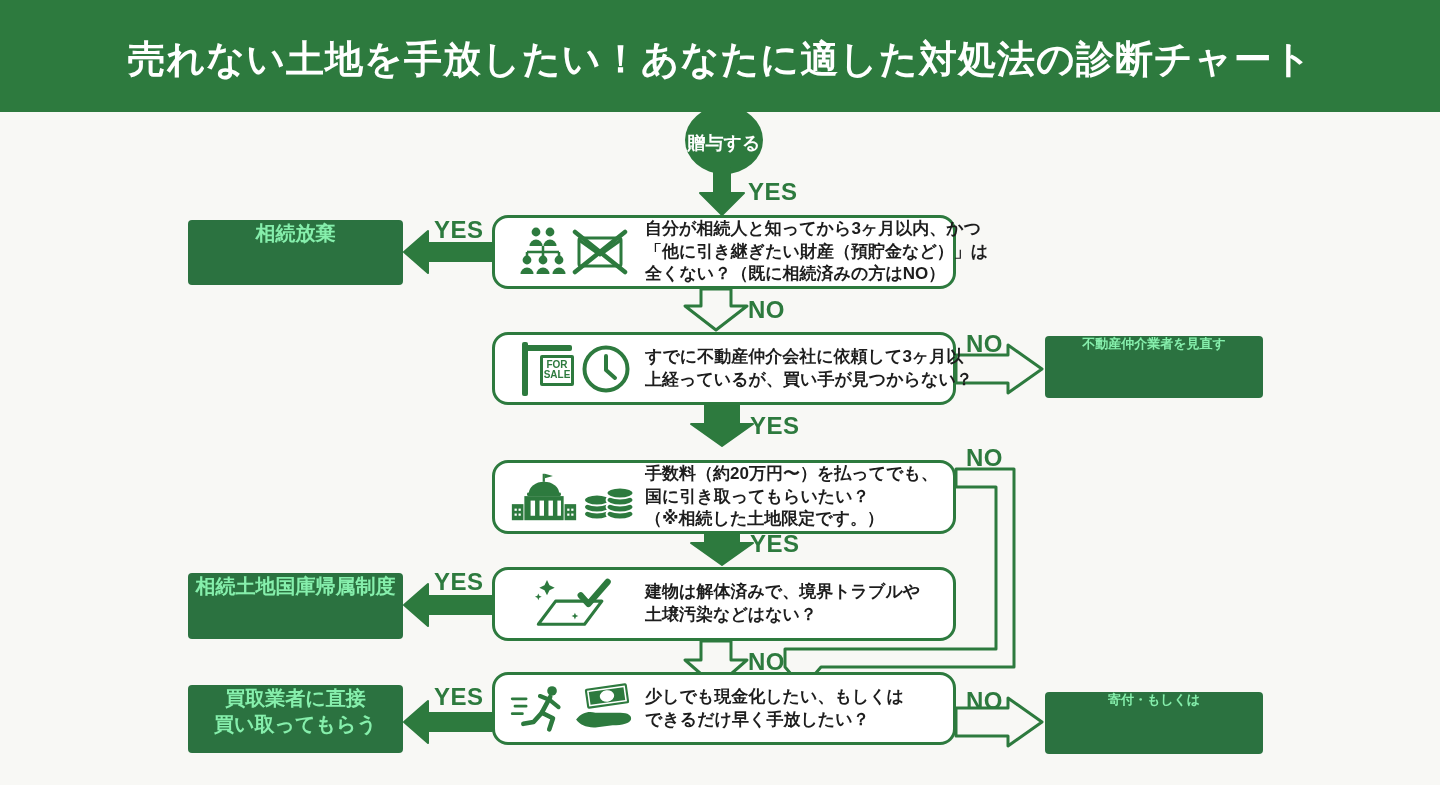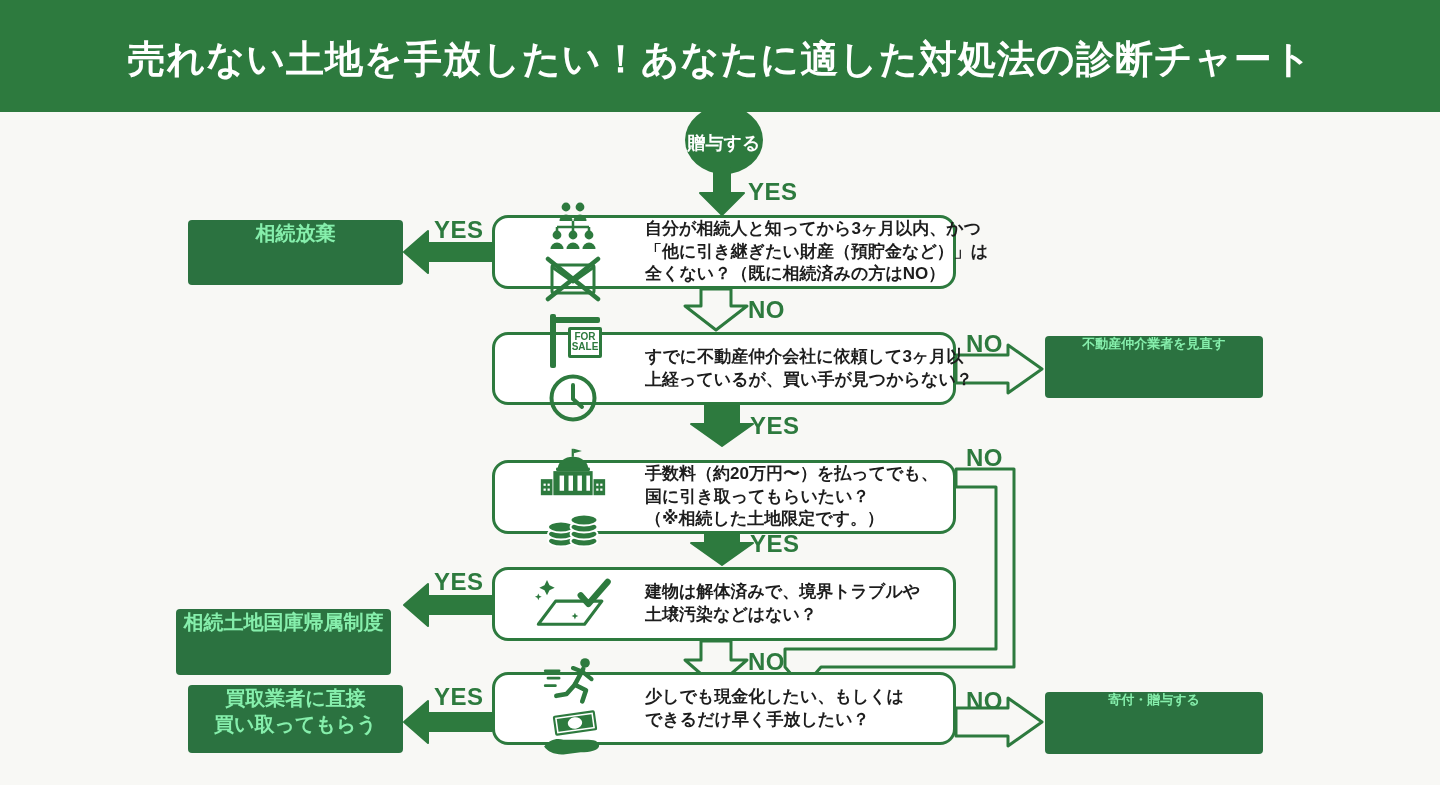--- a/index.html
+++ b/index.html
@@ -19,21 +19,21 @@
   .start-node{position:absolute;left:685px;top:106px;width:78px;height:68px;border-radius:50%;
               background:var(--green);color:#fff;font-size:18px;font-weight:bold;
               display:flex;align-items:center;justify-content:center;z-index:1;padding-top:6px;}
 
   svg.arrows{position:absolute;left:0;top:0;z-index:3;}
   .solid-arrow{fill:var(--green);stroke:var(--green);stroke-width:2;stroke-linejoin:round;}
   .hollow-arrow{fill:var(--bg);stroke:var(--green);stroke-width:3;stroke-linejoin:round;}
 
   .qbox{position:absolute;width:464px;background:#ffffff;border:3px solid var(--green);
         border-radius:16px;display:flex;align-items:center;padding-left:12px;z-index:4;}
-  .qicons{display:flex;align-items:center;justify-content:center;gap:4px;width:132px;flex-shrink:0;flex-direction:column;}
+  .qicons{display:flex;align-items:center;justify-content:center;gap:4px;width:132px;flex-shrink:0;}
   .qtext{font-size:17px;font-weight:bold;line-height:1.33;color:var(--qtext);white-space:nowrap;margin-left:6px;}
 
   .rbox{position:absolute;background:var(--green-dark);border-radius:4px;color:#86efac;
         font-weight:bold;display:flex;flex-direction:column;align-items:center;justify-content:flex-start;
         text-align:center;z-index:4;font-size:20px;line-height:1.3;}
   .rbox.small{font-size:13px;}
 
   .edge-label{position:absolute;font-size:24px;font-weight:bold;color:var(--green);z-index:5;letter-spacing:.5px;}
 
   
@@ -208,29 +208,29 @@
       <div>できるだけ早く手放したい？</div>
     </div>
   </div>
 
   <div class="rbox" style="left:188px;top:220px;width:215px;height:65px;">
     <span>相続放棄</span>
   </div>
   <div class="rbox small" style="left:1045px;top:336px;width:218px;height:62px;">
     <span>不動産仲介業者を見直す</span>
   </div>
-  <div class="rbox" style="left:176px;top:573px;width:215px;height:66px;margin-top:36px;">
+  <div class="rbox" style="left:188px;top:573px;width:215px;height:66px;">
     <span>相続土地国庫帰属制度</span>
   </div>
   <div class="rbox" style="left:188px;top:685px;width:215px;height:68px;">
     <span>買取業者に直接</span>
     <span>買い取ってもらう</span>
   </div>
   <div class="rbox small" style="left:1045px;top:692px;width:218px;height:62px;">
-    <span>寄付・贈与する</span>
+    <span>寄付・もしくは</span>
   </div>
 
   <div class="edge-label" style="left:748px;top:178px;">YES</div>
   <div class="edge-label" style="left:434px;top:216px;">YES</div>
   <div class="edge-label" style="left:748px;top:296px;">NO</div>
   <div class="edge-label" style="left:966px;top:330px;">NO</div>
   <div class="edge-label" style="left:750px;top:412px;">YES</div>
   <div class="edge-label" style="left:966px;top:444px;">NO</div>
   <div class="edge-label" style="left:750px;top:530px;">YES</div>
   <div class="edge-label" style="left:434px;top:568px;">YES</div>

